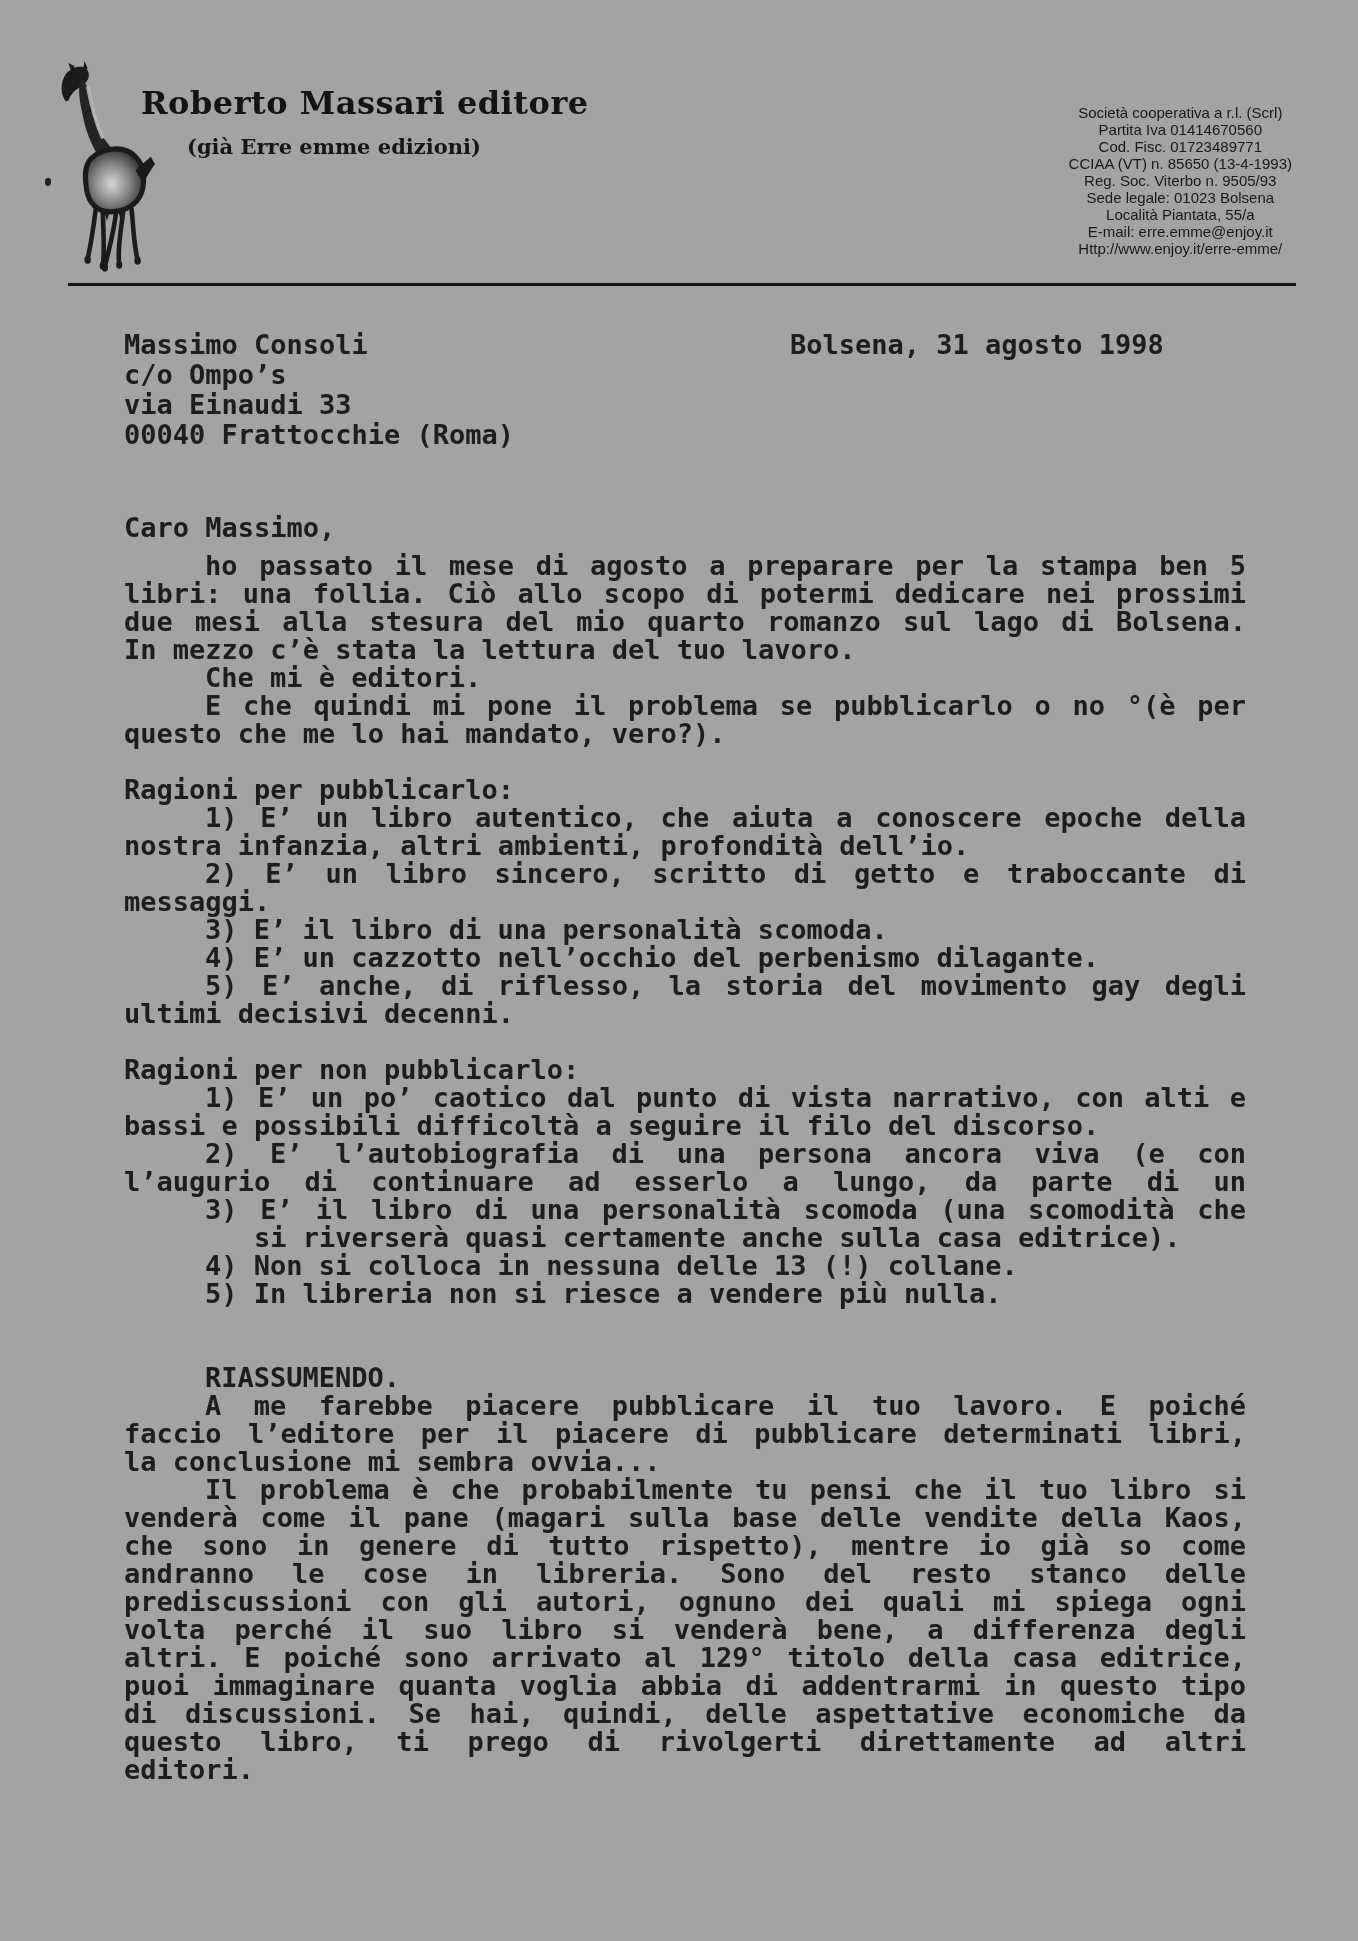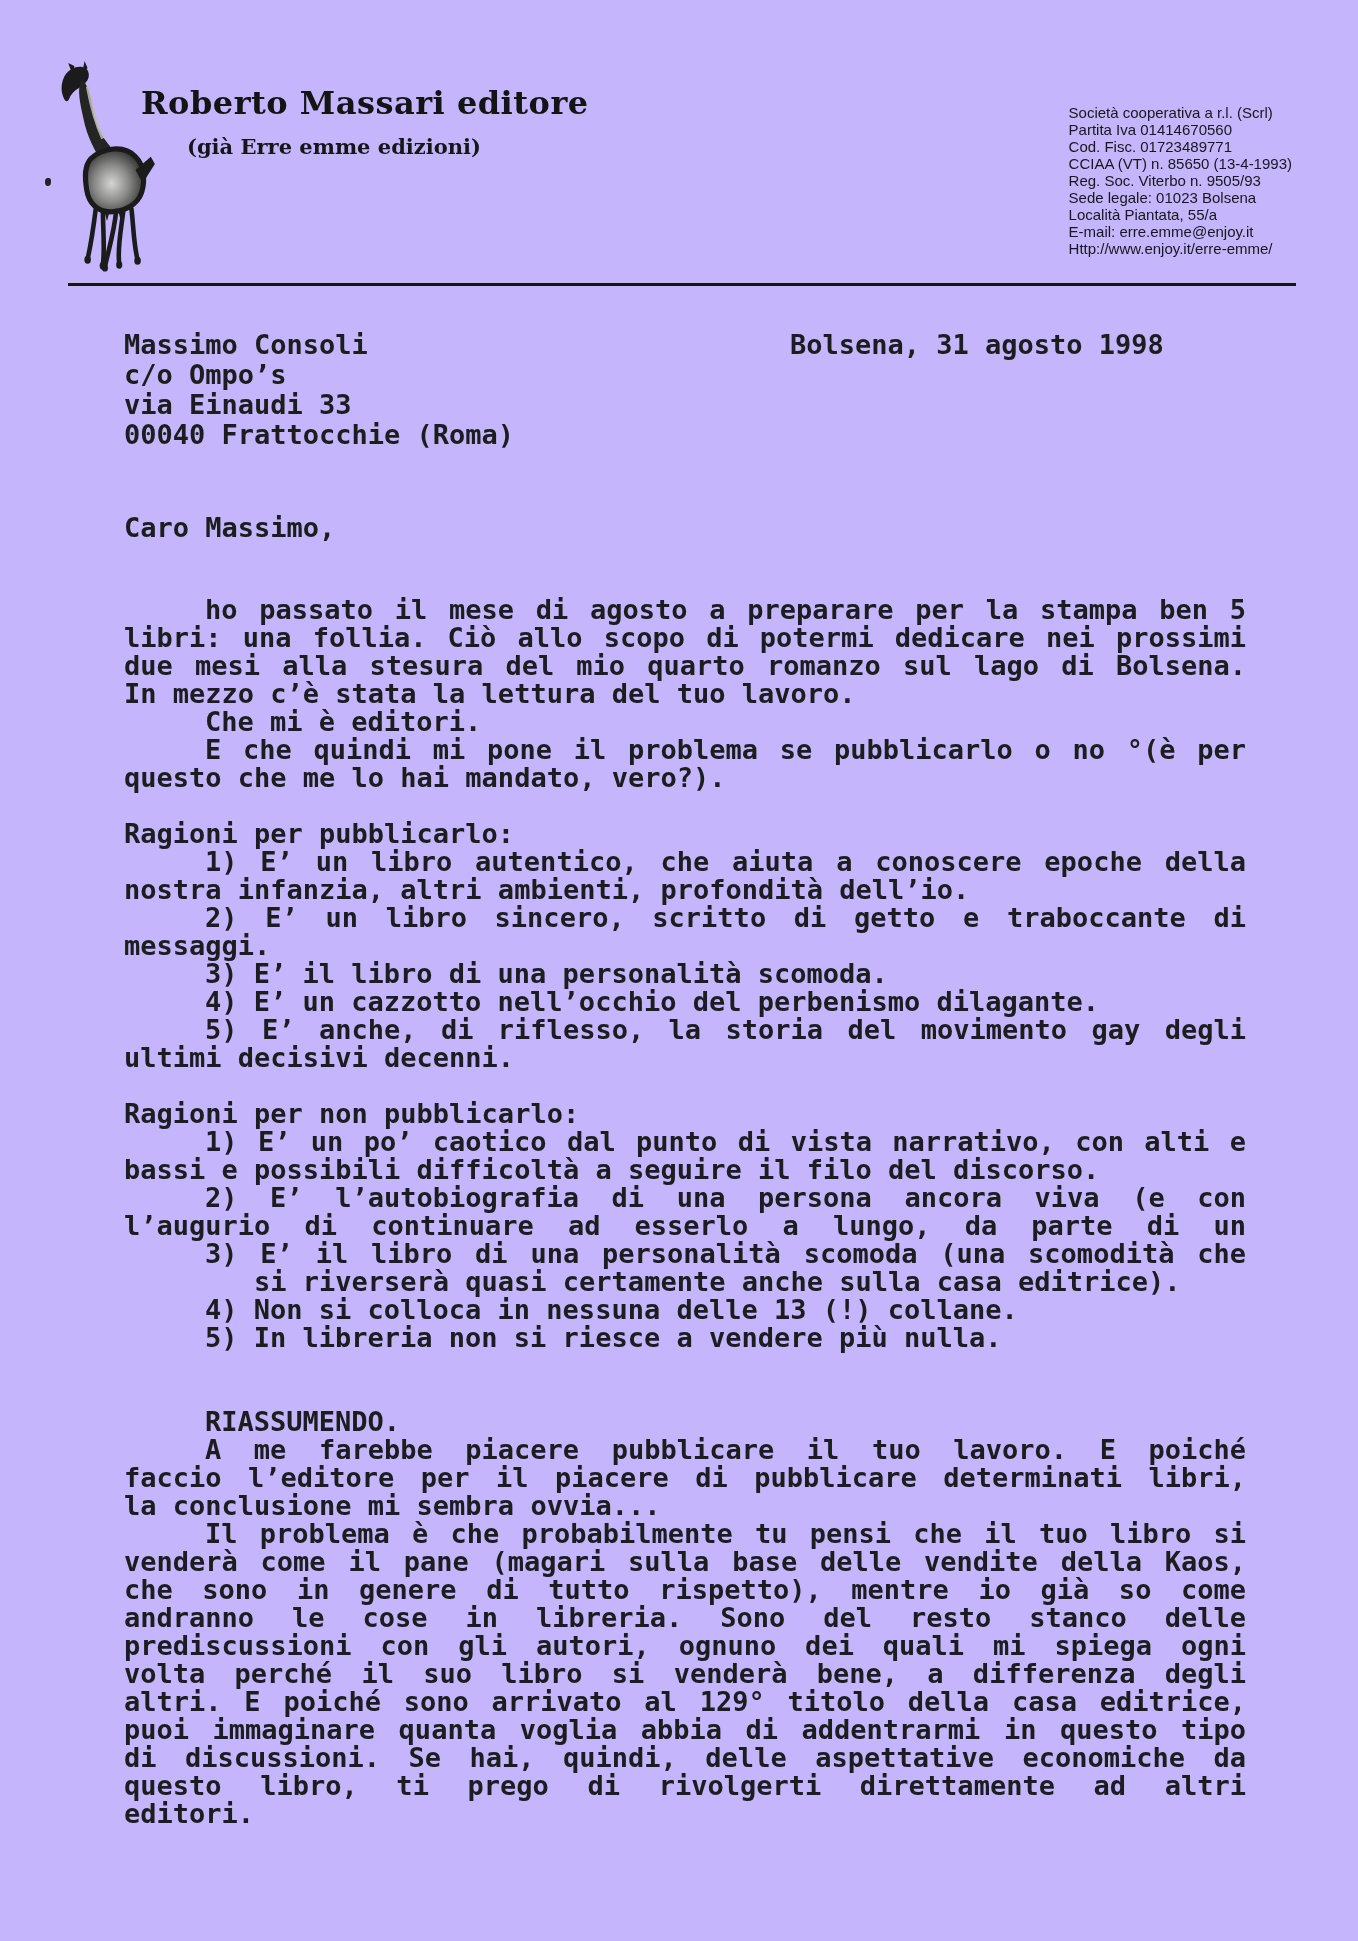--- a/index.html
+++ b/index.html
@@ -1,19 +1,19 @@
 <!DOCTYPE html>
 <html><head>
 <meta charset="utf-8">
 <style>
   html,body{margin:0;padding:0;background:#e8e8e6;}
   .page{
     position:relative;
     width:1358px;height:1941px;
-    background:#c4b5fd;
+    background:#a3a3a3;
     overflow:hidden;
     font-family:"DejaVu Sans Mono","Liberation Mono",monospace;
     color:#1c1c1c;
   }
   
   .logo{position:absolute;left:56px;top:60px;width:104px;height:214px;}
   .pubname{
     position:absolute;left:141px;top:84px;
     font-family:"DejaVu Serif","Liberation Serif",serif;
     font-weight:bold;font-size:32px;letter-spacing:.5px;color:#141414;
@@ -24,30 +24,30 @@
     font-weight:bold;font-size:21px;color:#161616;
   }
   .pubaddress{
     position:absolute;left:188px;top:180px;
     font-family:"Liberation Sans","DejaVu Sans",sans-serif;
     font-size:22px;line-height:28px;color:#1a1a1a;
   }
   .companyinfo{
     position:absolute;right:66px;top:104px;
     font-family:"Liberation Sans","DejaVu Sans",sans-serif;
-    font-size:15px;line-height:17px;text-align:left;color:#181818;
+    font-size:15px;line-height:17px;text-align:center;color:#181818;
   }
   .rule{position:absolute;left:68px;top:283px;width:1228px;height:3px;background:#161616;}
   .speck{position:absolute;left:45px;top:178px;width:6px;height:8px;background:#222;border-radius:50% 40% 60% 50%;}
   
   .mono{font-weight:bold;font-size:27px;color:#1d1d1d;}
   .recipient{position:absolute;left:124px;top:330px;line-height:30px;}
   .dateline{position:absolute;left:790px;top:330px;line-height:30px;}
   .salutation{position:absolute;left:124px;top:502px;line-height:28px;margin-top:12px;}
-  .letterbody{position:absolute;left:124px;top:552px;width:1122px;margin-top:44px;}
+  .letterbody{position:absolute;left:124px;top:552px;width:1122px;}
   .bline{min-height:28px;line-height:28px;}
   .just{text-align:justify;text-align-last:justify;}
   .ind1{padding-left:81px;}
   .ind2{padding-left:130px;}
 </style>
 </head>
 <body>
 
 <div class="page">
 

